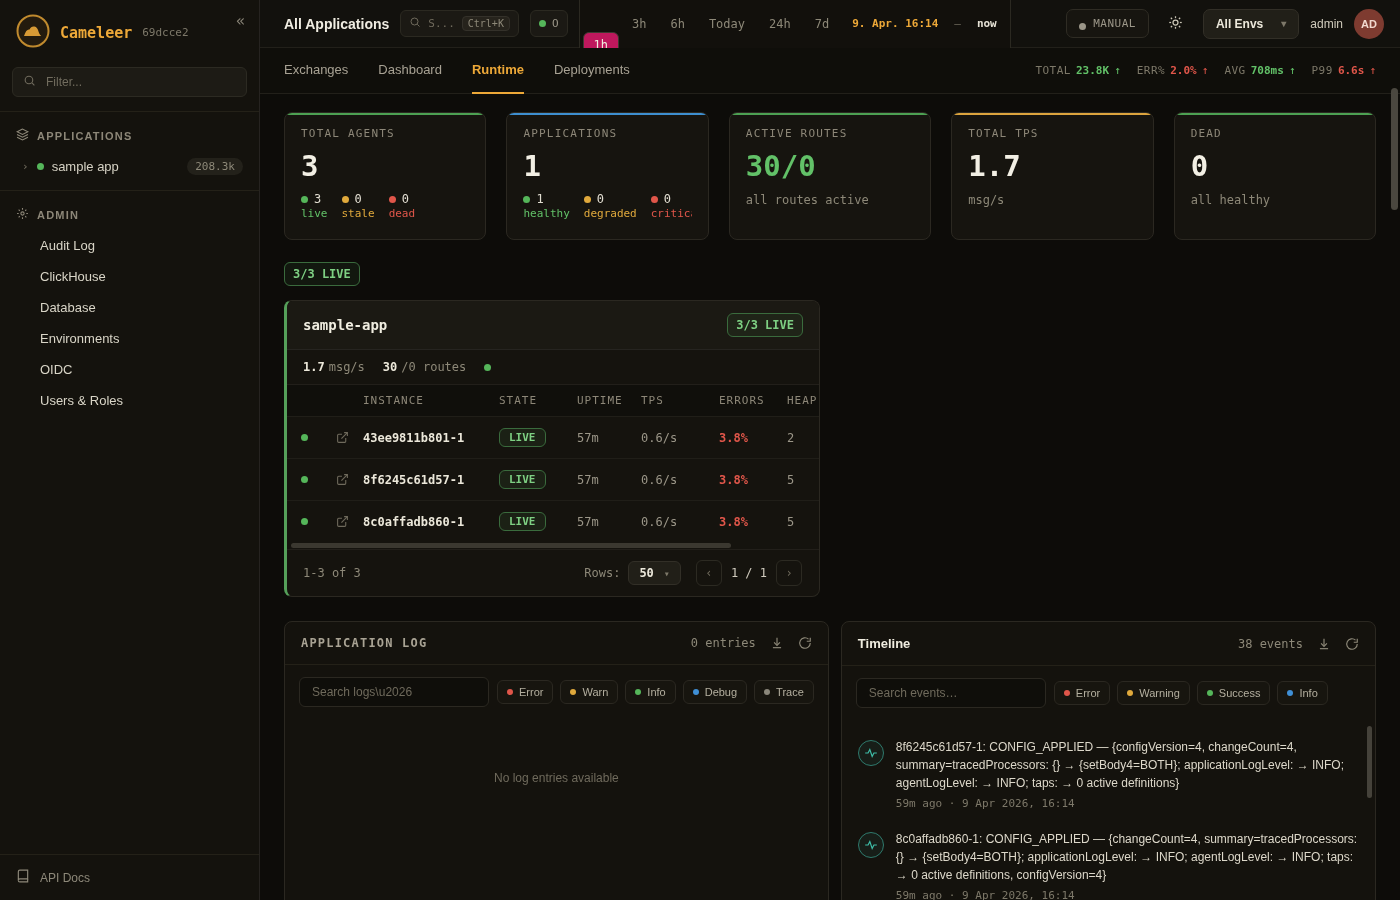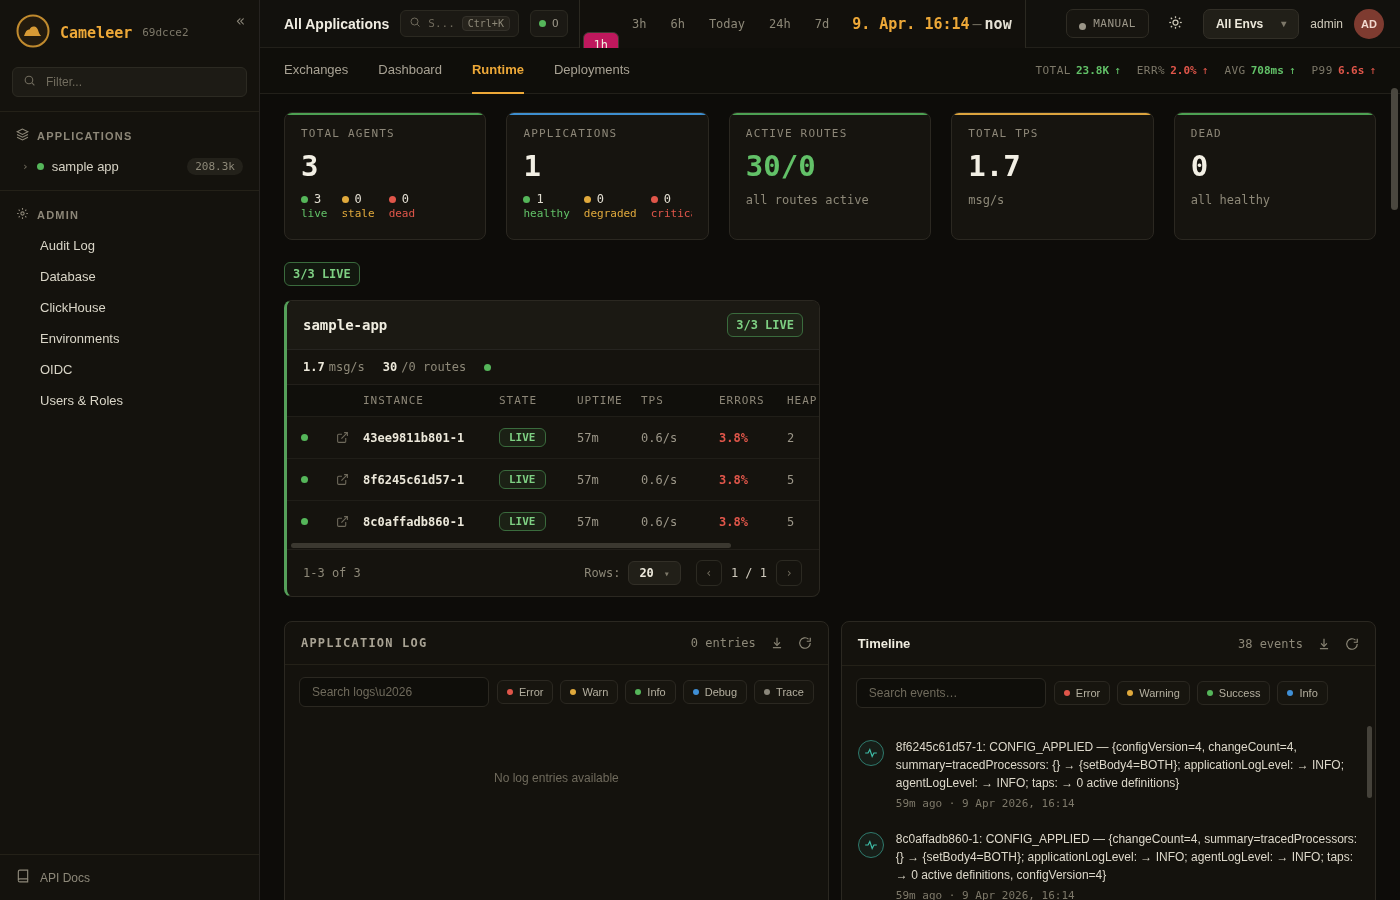--- a/index.html
+++ b/index.html
@@ -39,21 +39,21 @@
   .main { flex:1; display:flex; flex-direction:column; min-width:0; }
 
   .topbar { height:48px; flex:none; display:flex; align-items:center; padding:0 16px 0 24px; gap:11px; background:#12110d; border-bottom:1px solid #22201a; }
   .topbar-title { font-weight:bold; font-size:14px; color:#f0ede2; white-space:nowrap; }
   .search-pill { display:flex; align-items:center; gap:7px; background:#1b1914; border:1px solid #2b2921; border-radius:6px; padding:5px 8px; color:#6f6a5c; font-family:"DejaVu Sans Mono",monospace; font-size:11px; cursor:pointer; }
   .kbd { background:#26231c; border:1px solid #34312a; border-radius:4px; padding:1px 5px; font-size:10px; color:#8d8878; }
   .online-pill { display:flex; align-items:center; gap:6px; background:#1b1914; border:1px solid #2b2921; border-radius:6px; padding:6px 8px; color:#9b9688; font-family:"DejaVu Sans Mono",monospace; font-size:11px; }
   .time-group { display:flex; align-items:center; background:#12100c; border:1px solid #2b2921; border-radius:8px; padding:3px; gap:2px; font-family:"DejaVu Sans Mono",monospace; }
   .time-btn { padding:5px 10px; border-radius:6px; color:#8d8878; font-size:12px; cursor:pointer; border:1px solid transparent; white-space:nowrap; }
   .time-btn.active { background:#be185d; border-color:#3c3930; color:#f0ede0; font-weight:normal;margin-top:43px; }
-  .time-display { display:flex; gap:3px; align-items:center; padding:0 10px; font-family:"DejaVu Sans Mono",monospace; font-size:15px; white-space:nowrap; }
+  .time-display { display:flex; gap:16px; align-items:center; padding:0 10px; font-family:"DejaVu Sans Mono",monospace; font-size:11px; white-space:nowrap; }
   .time-from { color:#eda838; font-weight:bold; }
   .time-sep { color:#6f6a5c; }
   .time-to { color:#e6e2d6; font-weight:bold; }
   .manual-btn { margin-left:auto; display:flex; align-items:flex-end; gap:7px; border:1px solid #2f2c24; background:#171510; border-radius:7px; padding:7px 12px; color:#9b9688; font-family:"DejaVu Sans Mono",monospace; font-size:11px; letter-spacing:.5px; cursor:pointer; white-space:nowrap; }
   .manual-dot { width:7px; height:7px; border-radius:50%; background:#9b9688; }
   .icon-btn { width:32px; height:32px; display:flex; align-items:center; justify-content:center; border-radius:7px; color:#c9c4b4; cursor:pointer; flex:none; }
   .env-select { display:flex; align-items:center; gap:18px; background:#211f18; border:1px solid #322f27; border-radius:7px; padding:7px 12px; font-size:12px; font-weight:bold; color:#ece8db; cursor:pointer; white-space:nowrap; }
   .caret { color:#7d7869; font-size:10px; }
   .user-label { color:#cfcabb; font-size:12px; }
   .avatar { width:30px; height:30px; border-radius:50%; background:#7e3b30; color:#f2d9cf; display:flex; align-items:center; justify-content:center; font-size:11px; font-weight:bold; flex:none; cursor:pointer; }
@@ -191,22 +191,22 @@
       <div class="section-head">
         <span>
           <svg width="13" height="13" viewBox="0 0 24 24" fill="none" stroke="currentColor" stroke-width="2">
               <circle cx="12" cy="12" r="3"></circle>
               <path d="M12 2v3M12 19v3M2 12h3M19 12h3M4.9 4.9l2.1 2.1M17 17l2.1 2.1M19.1 4.9 17 7M7 17l-2.1 2.1"></path>
             </svg>
         </span>
         <span>ADMIN</span>
       </div>
       <div class="admin-item">Audit Log</div>
+      <div class="admin-item">ClickHouse</div>
       <div class="admin-item">Database</div>
-      <div class="admin-item">ClickHouse</div>
       <div class="admin-item">Environments</div>
       <div class="admin-item">OIDC</div>
       <div class="admin-item">Users &amp; Roles</div>
     </div>
 
     <div class="sidebar-bottom">
       <span>
         <svg width="14" height="14" viewBox="0 0 24 24" fill="none" stroke="currentColor" stroke-width="2">
             <path d="M4 19.5A2.5 2.5 0 0 1 6.5 17H20V2H6.5A2.5 2.5 0 0 0 4 4.5v15z"></path>
             <path d="M4 19.5A2.5 2.5 0 0 0 6.5 22H20v-5"></path>
@@ -487,21 +487,21 @@
           <div class="h-scroll-track">
             <div class="h-scroll"></div>
           </div>
         </div>
 
         <div class="app-footer">
           <span>1-3 of 3</span>
           <span class="footer-spacer"></span>
           <span>Rows:</span>
           <span class="rows-select">
-            <span>20</span>
+            <span>50</span>
             <span class="caret">▾</span>
           </span>
           <span class="pg-btn">‹</span>
           <span class="page-indicator">1 / 1</span>
           <span class="pg-btn">›</span>
         </div>
       </div>
 
       <div class="panels-row">
 

